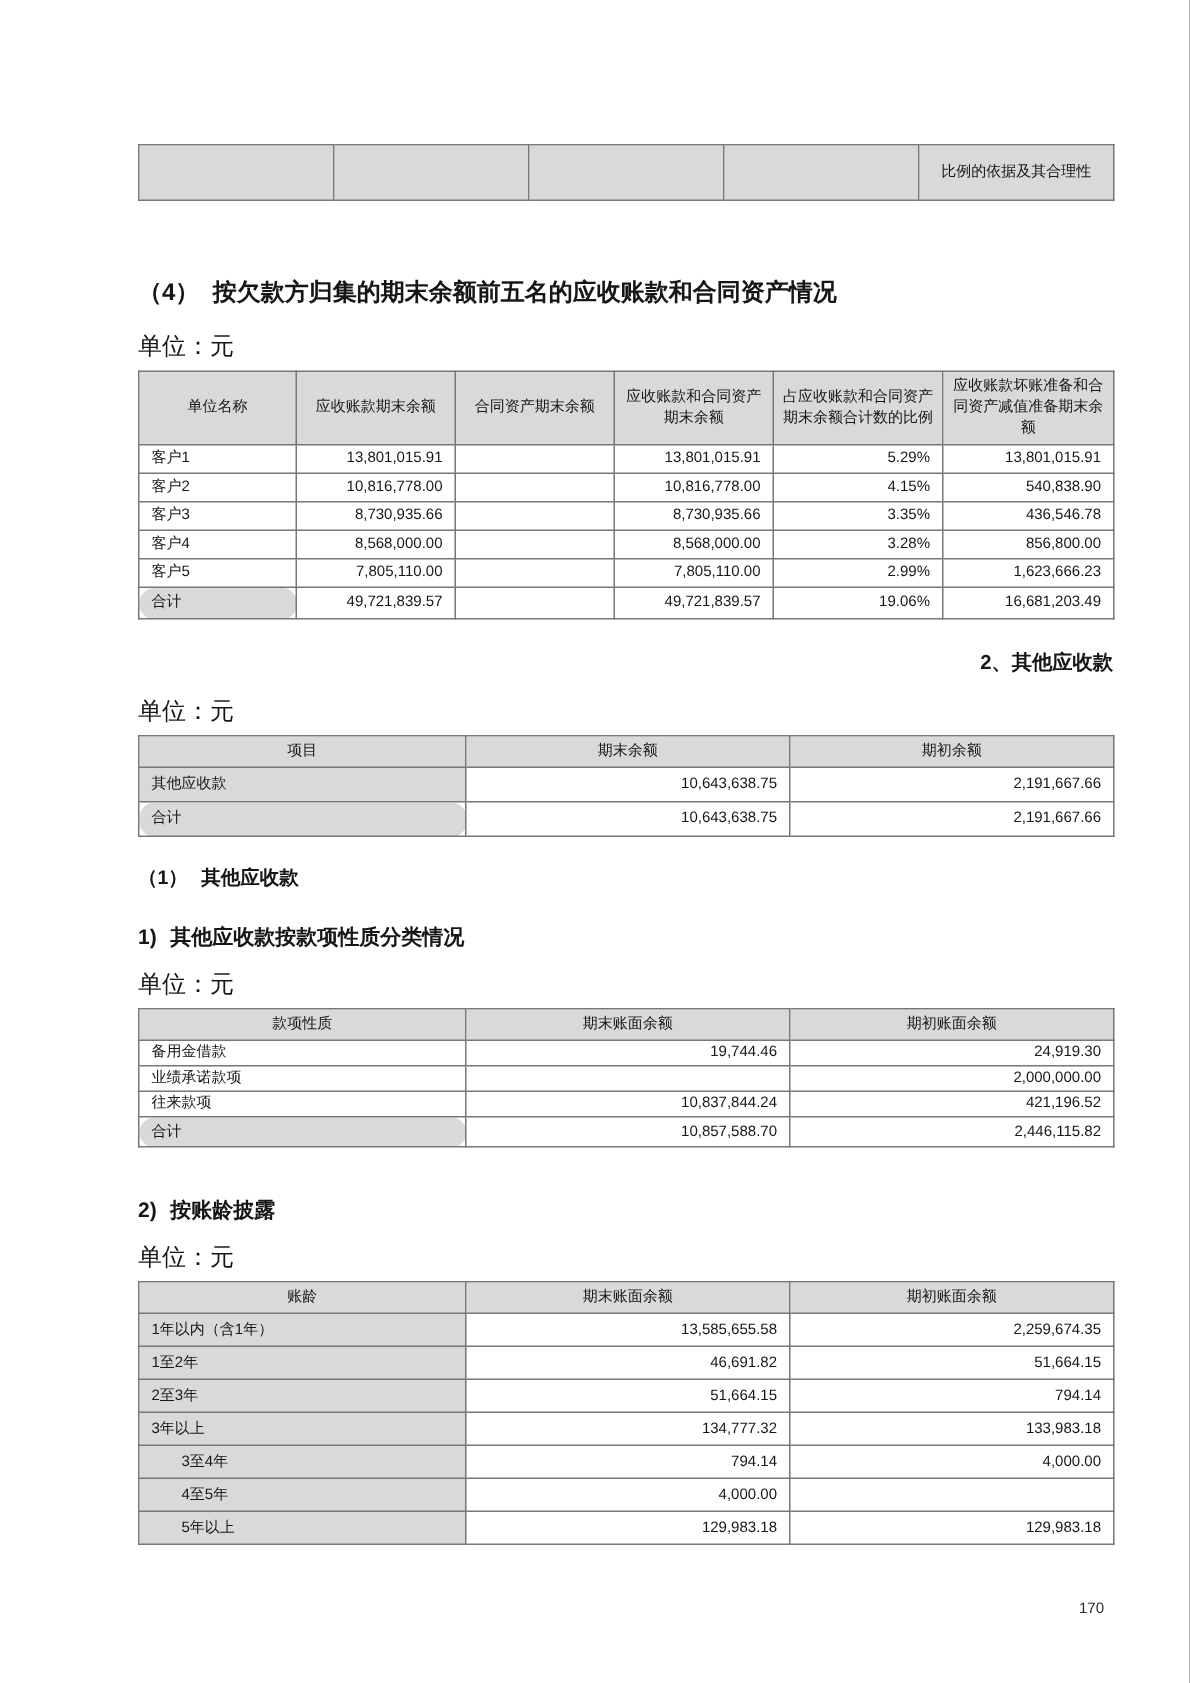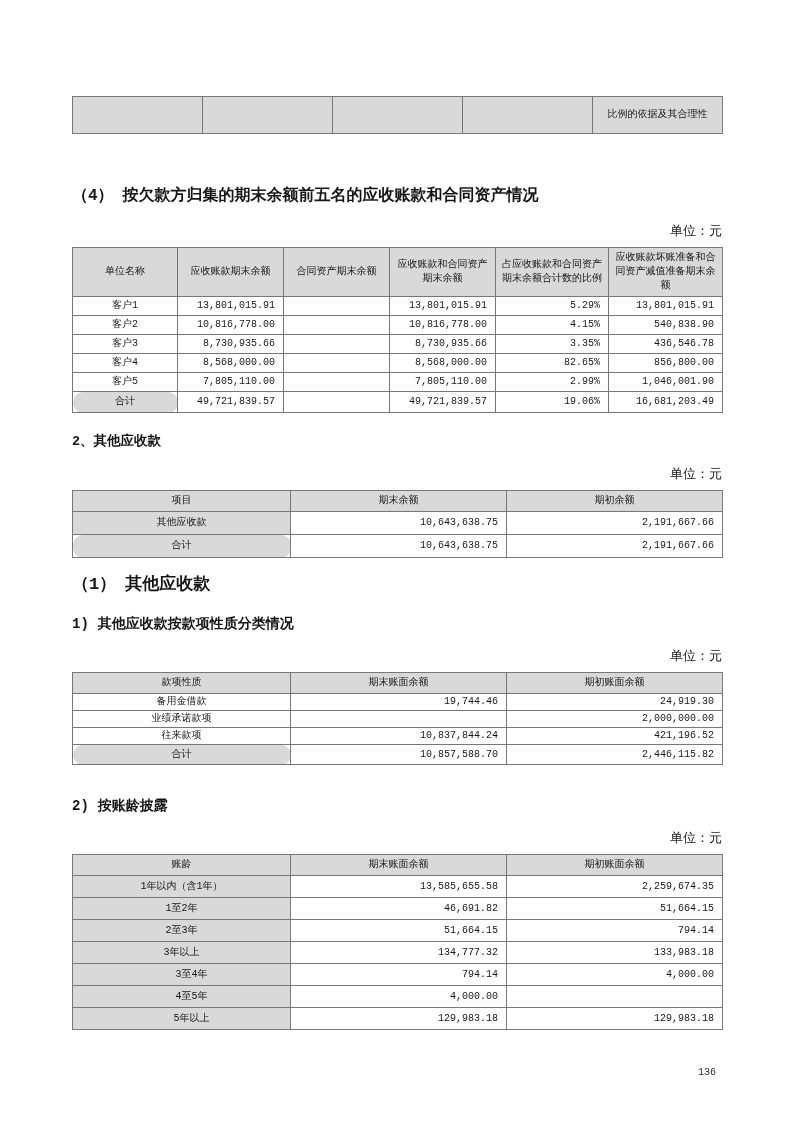--- a/index.html
+++ b/index.html
@@ -1,50 +1,50 @@
 <!DOCTYPE html>
 <html><head>
 <meta charset="utf-8">
 <style>
   html,body{margin:0;padding:0;background:#888;}
   .page{
     position:relative;
     width:793px;height:1122px;
     background:#ffffff;
-    font-family:Liberation Mono, monospace;
+    font-family:Liberation Sans, sans-serif;
     color:#161616;
     box-sizing:border-box;
-    padding:96px 71px 0 72px;
+    padding:96px 71px 0 92px;
     overflow:hidden;
   }
   .content{width:650px;}
   table{border-collapse:collapse;table-layout:fixed;width:650px;font-size:10px;}
   td,th{border:1px solid #777777;overflow:hidden;word-break:break-all;}
   th{background:#d9d9d9;font-weight:normal;text-align:center;vertical-align:middle;padding:3px 6px;line-height:14px;}
   td{padding:2px 8px;text-align:right;line-height:14px;vertical-align:middle;}
-  td:first-child{text-align:center;white-space:pre-wrap;}
+  td:first-child{text-align:left;white-space:pre-wrap;}
   tr.total-row td:first-child{background:#d9d9d9;border-radius:10px;}
   table.first-col-gray tbody td:first-child{background:#d9d9d9;}
   
   .carryover td{background:#d9d9d9;text-align:center;height:32px;padding:2px 6px;}
   .carryover td:first-child{text-align:center;}
   
   .t-top5 td{padding:2px 8px;}
   .t-top5 tr.total-row td{padding:3px 8px;}
   .t-sum td{padding:4px 8px;}
   .t-nature td{padding:1px 8px;}
   .t-nature tr.total-row td{padding:2.5px 8px;}
   .t-aging td{padding:3.5px 8px;}
   
-  .h-l1{font-size:13.5px;font-weight:bold;line-height:18px;margin:20px 0 0 0;}
+  .h-l1{font-size:13.5px;font-weight:bold;line-height:18px;margin:20px 0 0 0;text-align:right;}
   .h-l2{font-size:16px;font-weight:bold;line-height:16px;margin:54px 0 0 0;}
-  .h-l3{font-size:17px;font-weight:bold;line-height:15px;margin:19px 0 0 0;}
+  .h-l3{font-size:13px;font-weight:bold;line-height:15px;margin:19px 0 0 0;}
   .h-l4{font-size:14px;font-weight:bold;line-height:15px;margin:25px 0 0 0;}
   .h-no{margin-right:9px;}
-  .unit{font-size:13px;text-align:right;line-height:13px;margin-top:18px;}
+  .unit{font-size:16px;text-align:left;line-height:13px;margin-top:18px;}
   .unit.u1{margin-top:21px;}
   .unit.u2{margin-top:17px;}
   .tbl-wrap{margin-top:9px;}
   .mt34{margin-top:34px;}
   .page-num{font-size:10px;text-align:right;margin-top:37px;padding-right:6px;color:#2a2a2a;}
 </style>
 </head>
 <body>
 
 <div class="page">
@@ -118,30 +118,30 @@
               <td></td>
               <td>8,730,935.66</td>
               <td>3.35%</td>
               <td>436,546.78</td>
             </tr>
             <tr>
               <td>客户4</td>
               <td>8,568,000.00</td>
               <td></td>
               <td>8,568,000.00</td>
-              <td>82.65%</td>
+              <td>3.28%</td>
               <td>856,800.00</td>
             </tr>
             <tr>
               <td>客户5</td>
               <td>7,805,110.00</td>
               <td></td>
               <td>7,805,110.00</td>
               <td>2.99%</td>
-              <td>1,046,001.90</td>
+              <td>1,623,666.23</td>
             </tr>
             <tr class="total-row">
               <td>合计</td>
               <td>49,721,839.57</td>
               <td></td>
               <td>49,721,839.57</td>
               <td>19.06%</td>
               <td>16,681,203.49</td>
             </tr>
           </tbody>
@@ -283,16 +283,16 @@
             </tr>
             <tr>
               <td>　　5年以上</td>
               <td>129,983.18</td>
               <td>129,983.18</td>
             </tr>
           </tbody>
       </table>
     </div>
 
-    <div class="page-num">136</div>
+    <div class="page-num">170</div>
 
   </div>
 </div>
 
 </body></html>

